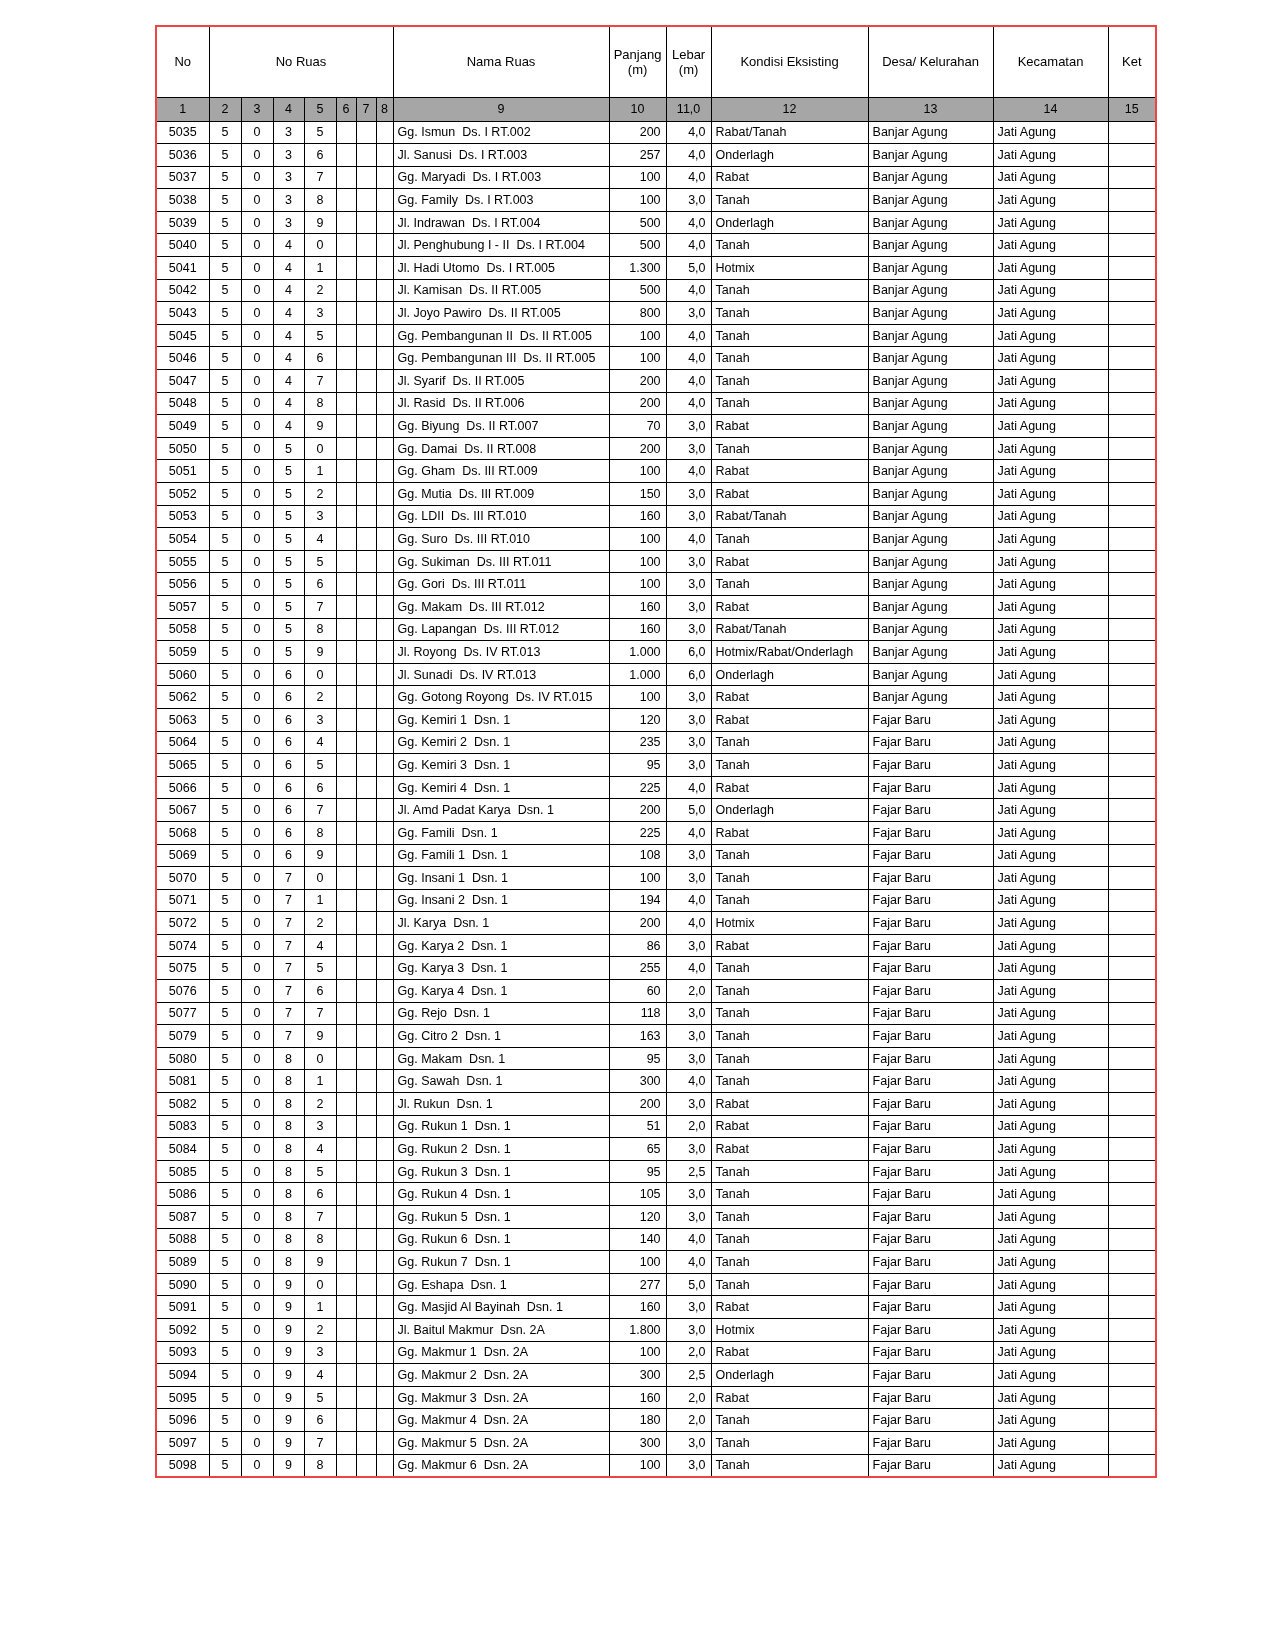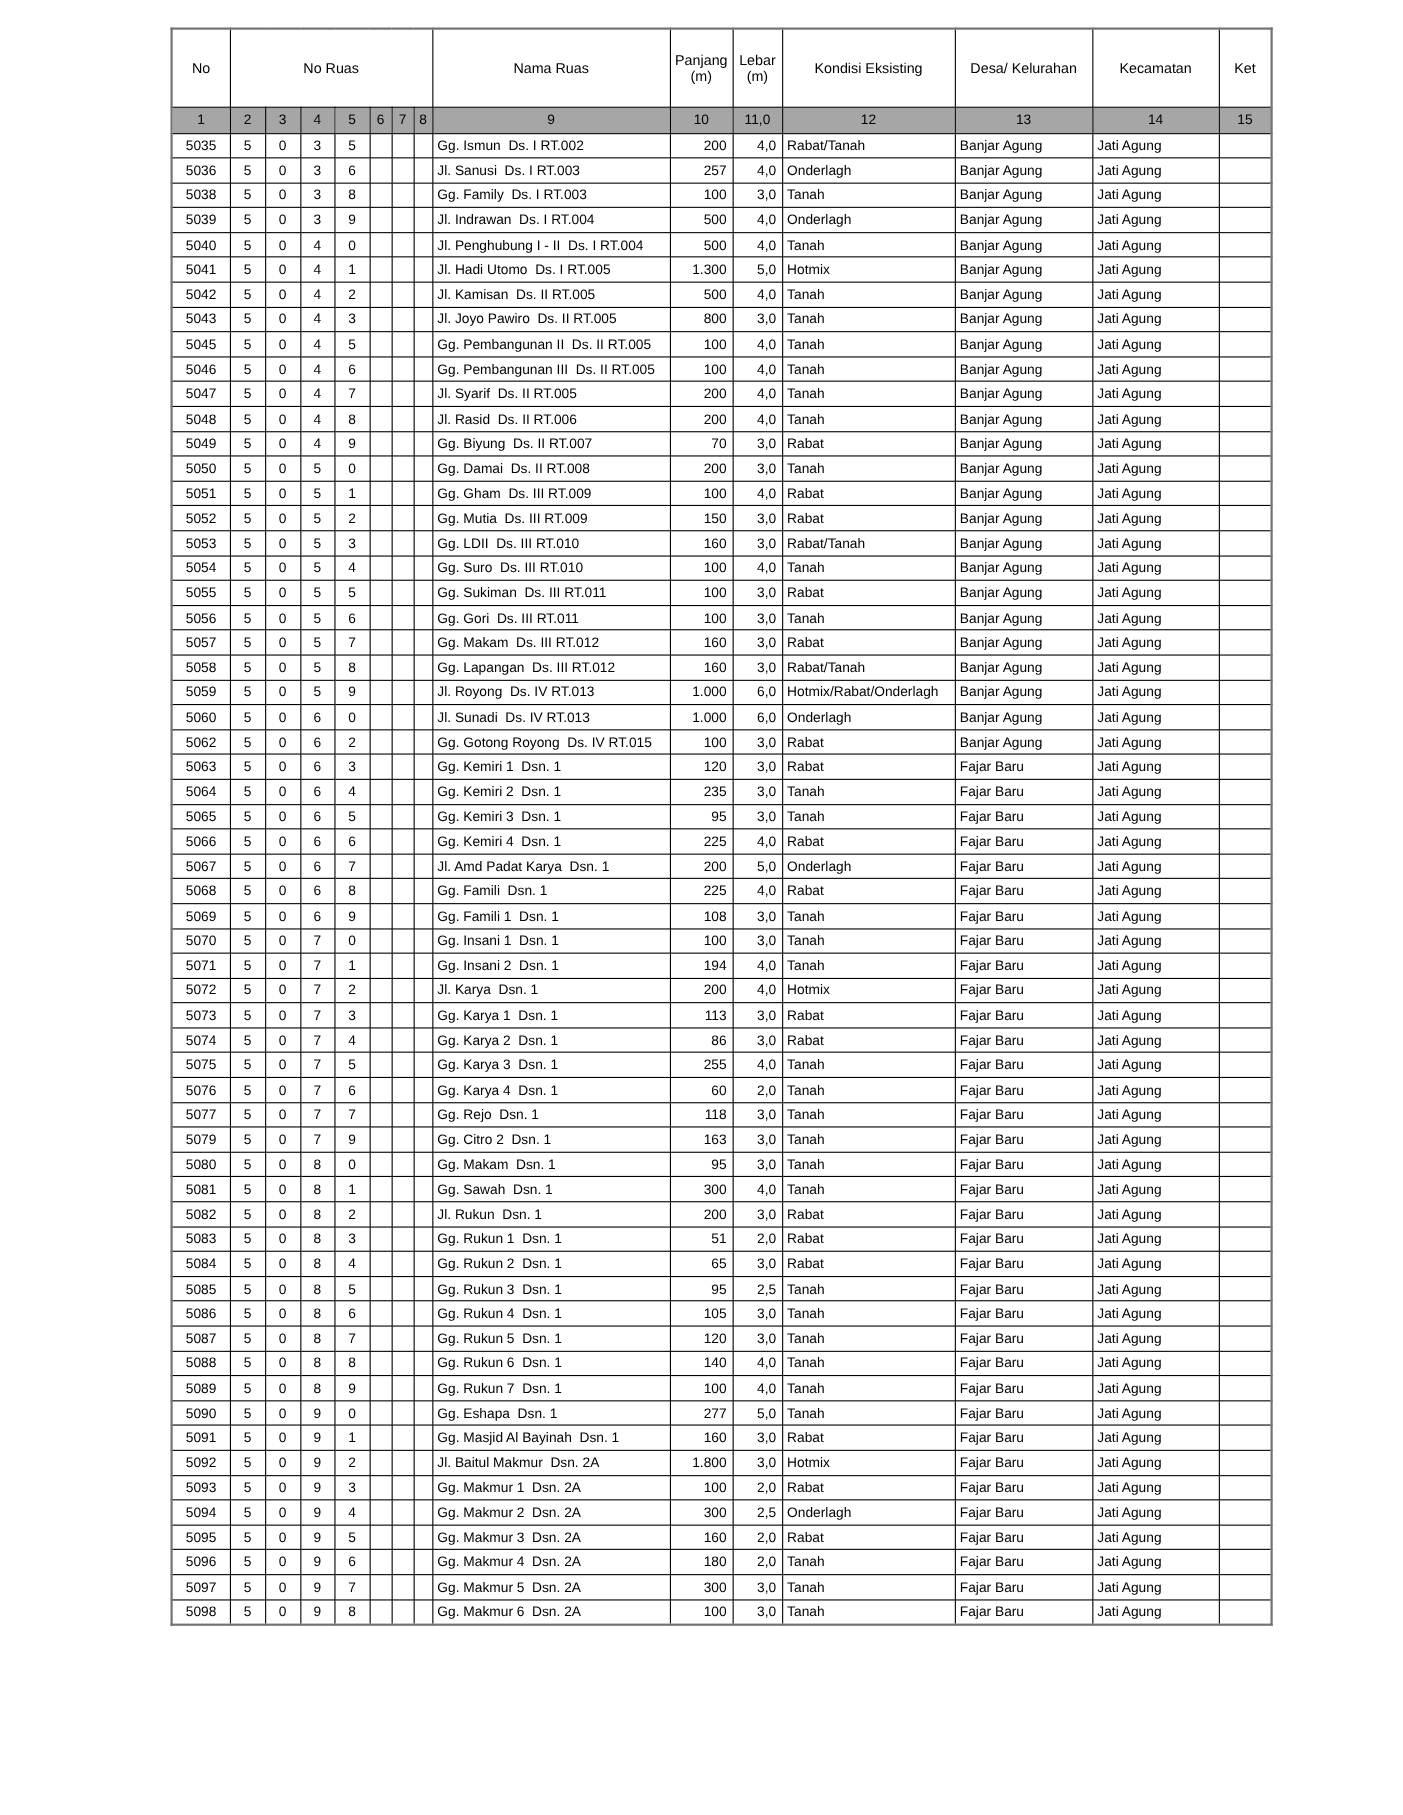--- a/index.html
+++ b/index.html
@@ -8,21 +8,21 @@
     background:#ffffff;
     position:relative;
     font-family:"Liberation Sans", sans-serif;
     color:#000;
   }
   .sheet-table {
     position:absolute; left:155px; top:25px;
     width:1000px;
     border-collapse:collapse;
     table-layout:fixed;
-    border:2px solid #737373;
+    border:2px solid #ef4444;
     font-size:12.5px;
   }
   .sheet-table th, .sheet-table td {
     border:1px solid #000;
     padding:0;
     overflow:hidden;
     vertical-align:middle;
   }
   thead tr.headrow { height:71px; }
   thead tr.headrow th {
@@ -128,20 +128,37 @@
         <td class="sub dotted"></td>
         <td class="nama">Jl. Sanusi  Ds. I RT.003</td>
         <td class="num">257</td>
         <td class="num">4,0</td>
         <td class="txt">Onderlagh</td>
         <td class="txt">Banjar Agung</td>
         <td class="txt">Jati Agung</td>
         <td class="ket"></td>
       </tr>
       <tr>
+        <td class="c-no">5037</td>
+        <td class="sub">5</td>
+        <td class="sub dotted">0</td>
+        <td class="sub dotted">3</td>
+        <td class="sub dotted">7</td>
+        <td class="sub dotted"></td>
+        <td class="sub dotted"></td>
+        <td class="sub dotted"></td>
+        <td class="nama">Gg. Maryadi  Ds. I RT.003</td>
+        <td class="num">100</td>
+        <td class="num">4,0</td>
+        <td class="txt">Rabat</td>
+        <td class="txt">Banjar Agung</td>
+        <td class="txt">Jati Agung</td>
+        <td class="ket"></td>
+      </tr>
+      <tr>
         <td class="c-no">5038</td>
         <td class="sub">5</td>
         <td class="sub dotted">0</td>
         <td class="sub dotted">3</td>
         <td class="sub dotted">8</td>
         <td class="sub dotted"></td>
         <td class="sub dotted"></td>
         <td class="sub dotted"></td>
         <td class="nama">Gg. Family  Ds. I RT.003</td>
         <td class="num">100</td>
@@ -689,37 +706,20 @@
         <td class="sub dotted"></td>
         <td class="nama">Jl. Karya  Dsn. 1</td>
         <td class="num">200</td>
         <td class="num">4,0</td>
         <td class="txt">Hotmix</td>
         <td class="txt">Fajar Baru</td>
         <td class="txt">Jati Agung</td>
         <td class="ket"></td>
       </tr>
       <tr>
-        <td class="c-no">5073</td>
-        <td class="sub">5</td>
-        <td class="sub dotted">0</td>
-        <td class="sub dotted">7</td>
-        <td class="sub dotted">3</td>
-        <td class="sub dotted"></td>
-        <td class="sub dotted"></td>
-        <td class="sub dotted"></td>
-        <td class="nama">Gg. Karya 1  Dsn. 1</td>
-        <td class="num">113</td>
-        <td class="num">3,0</td>
-        <td class="txt">Rabat</td>
-        <td class="txt">Fajar Baru</td>
-        <td class="txt">Jati Agung</td>
-        <td class="ket"></td>
-      </tr>
-      <tr>
         <td class="c-no">5074</td>
         <td class="sub">5</td>
         <td class="sub dotted">0</td>
         <td class="sub dotted">7</td>
         <td class="sub dotted">4</td>
         <td class="sub dotted"></td>
         <td class="sub dotted"></td>
         <td class="sub dotted"></td>
         <td class="nama">Gg. Karya 2  Dsn. 1</td>
         <td class="num">86</td>

